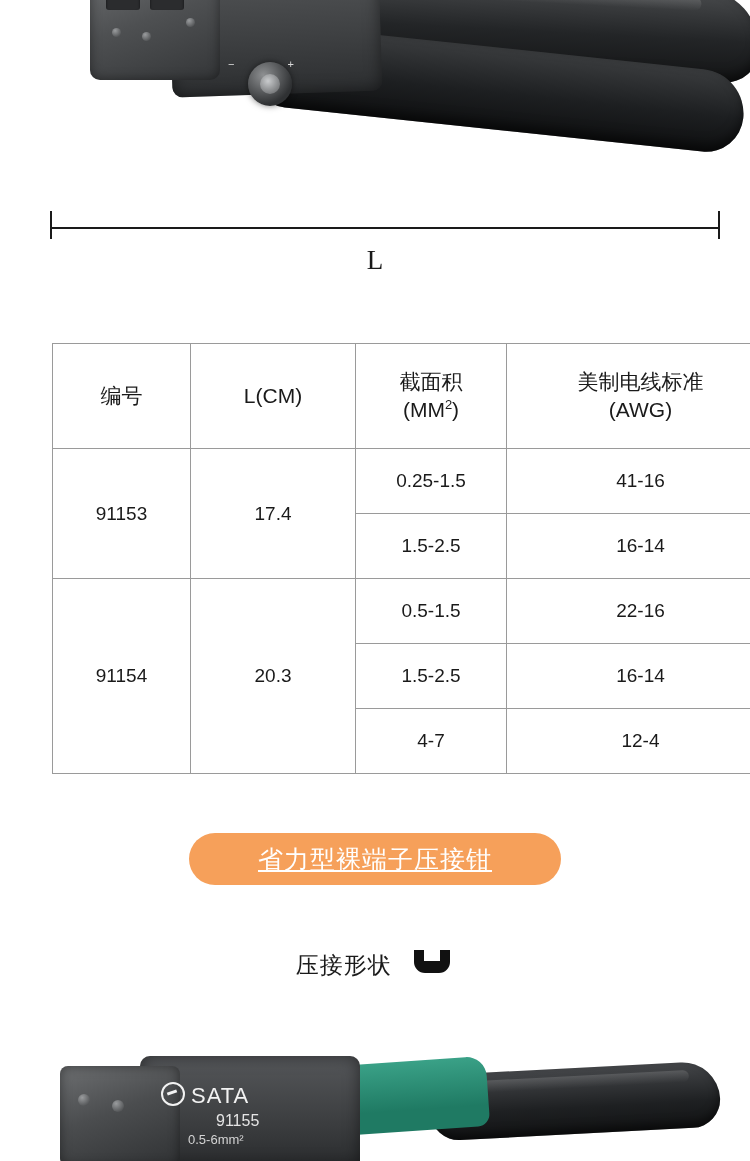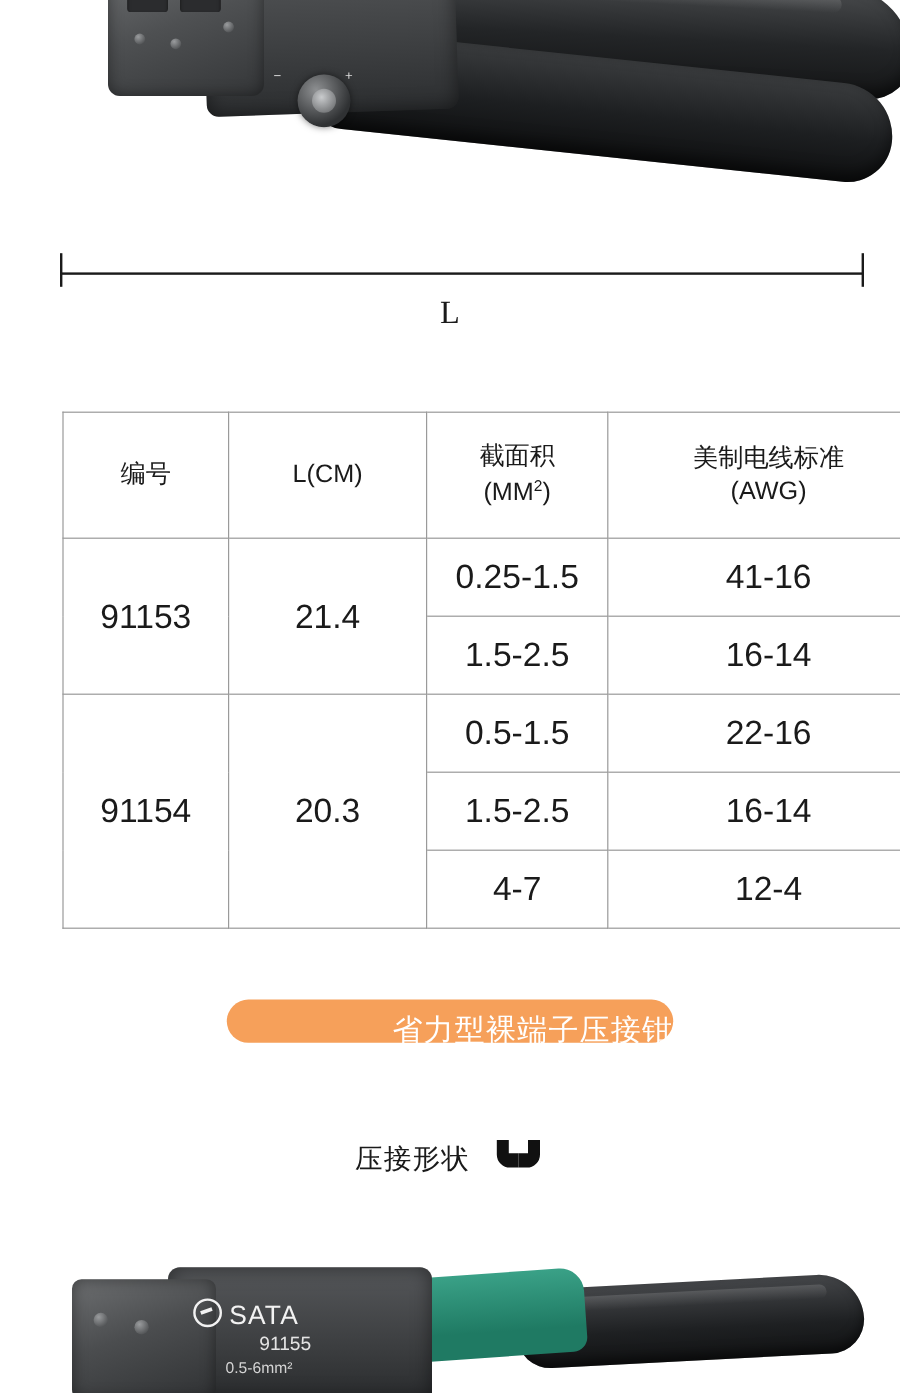--- a/index.html
+++ b/index.html
@@ -141,49 +141,50 @@
     left: 20px; top: 343px;
     width: 710px;
     border-collapse: collapse;
     table-layout: fixed;
     margin-left: 32px;
   }
   .spec-table td, .spec-table th {
     border: 1px solid #9a9a9a;
     text-align: center;
     font-weight: normal;
-    font-size: 28px;
+    font-size: 19px;
     color: #1a1a1a;
     font-family: "Liberation Sans", sans-serif;
   }
   .spec-table thead th {
     height: 102px;
     font-size: 21px;
     line-height: 1.35;
   }
   .spec-table tbody td { height: 62px; }
   .col-id { width: 135px; }
   .col-len { width: 162px; }
   .col-mm { width: 148px; }
   .col-awg { width: 265px; }
   .sup { font-size: 13px; vertical-align: super; }
 
   
   .pill {
     position: absolute;
     left: 189px; top: 833px;
-    width: 372px; height: 36px;
+    width: 372px; height: 52px;
     background: #f6a05a;
     border-radius: 26px;
     color: #ffffff;
     font-size: 25px;
     line-height: 52px;
-    text-align: right;
+    text-align: center;
     letter-spacing: 1px;
     font-family: "Liberation Sans", sans-serif;
+    text-decoration: underline;
   }
 
   
   .crimp-row {
     position: absolute;
     left: 0; top: 948px; width: 750px; height: 46px;
     text-align: center;
   }
   .crimp-label {
     font-size: 23px;
@@ -330,21 +331,21 @@
       </th>
       <th class="col-awg">
         <div>美制电线标准</div>
         <div>(AWG)</div>
       </th>
     </tr>
   </thead>
   <tbody>
     <tr>
       <td class="col-id" rowspan="2">91153</td>
-      <td class="col-len" rowspan="2">21.4</td>
+      <td class="col-len" rowspan="2">17.4</td>
       <td class="col-mm">0.25-1.5</td>
       <td class="col-awg">41-16</td>
     </tr>
     <tr>
       <td class="col-mm">1.5-2.5</td>
       <td class="col-awg">16-14</td>
     </tr>
     <tr>
       <td class="col-id" rowspan="3">91154</td>
       <td class="col-len" rowspan="3">20.3</td>

